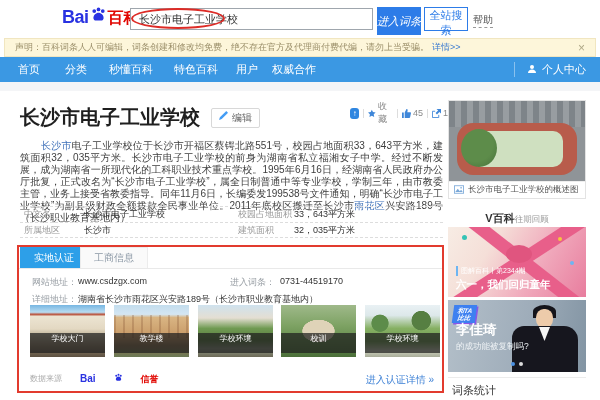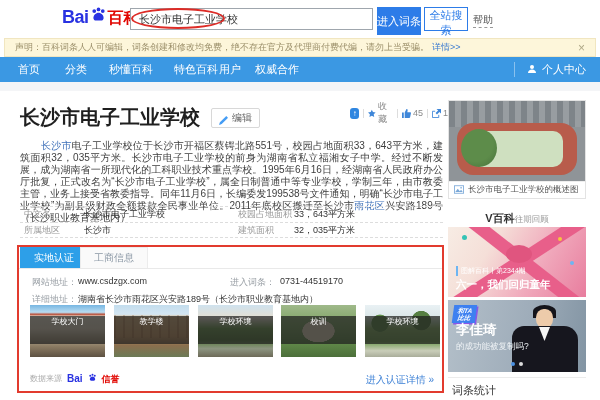--- a/index.html
+++ b/index.html
@@ -8,48 +8,48 @@
          font-family:"Liberation Sans","DejaVu Sans",sans-serif; color:#333; }
   .abs { position:absolute; }
 
   
   .logo { left:62px; top:6px; display:flex; align-items:flex-end; gap:1px; }
   .logo-bai { font-size:18px; font-weight:bold; color:#2932e1; letter-spacing:-0.5px; line-height:20px; }
   .logo-baike { font-size:16px; font-weight:bold; color:#e10601; line-height:19px; }
   .search-input { left:130px; top:8px; width:243px; height:22px; border:1px solid #9fa6ad;
                   font-size:11px; padding:0 8px; color:#333; outline:none; background:#fff; }
   .btn-enter { left:377px; top:7px; width:44px; height:28px; background:#2d7ce8; color:#fff;
-               border:none; font-size:11px; cursor:pointer; }
+               border:none; font-size:11px; cursor:pointer;font-style:italic; }
   .btn-site { left:424px; top:7px; width:44px; height:24px; background:#fff; color:#2d7ce8;
               border:1px solid #2d7ce8; font-size:11px; cursor:pointer; }
   .help { left:473px; top:13px; font-size:10px; color:#555; border-bottom:1px dashed #999; cursor:pointer; }
   .annot-ellipse { left:131px; top:8px; width:94px; height:21px; border:2px solid #dd2b26;
                    border-radius:50%; pointer-events:none; z-index:50; }
 
   
   .notice { left:4px; top:38px; width:592px; height:19px; background:#fdf6da; border:1px solid #f1e6c0;
             display:flex; align-items:center; padding:0 10px; font-size:9px; color:#9b8f6a; }
   .notice-detail { color:#3b7bd0; margin-left:3px; cursor:pointer; }
   .notice-close { margin-left:auto; color:#b0a988; font-size:12px; line-height:12px; cursor:pointer; }
 
   
   .nav { left:0; top:57px; width:600px; height:25px; background:#3b98e3; display:flex;
          align-items:center; color:#fff; font-size:11px; }
   .nav-item { cursor:pointer; }
   .nav-item:nth-child(1){ margin-left:18px; } .nav-item:nth-child(2){ margin-left:25px; }
   .nav-item:nth-child(3){ margin-left:22px; } .nav-item:nth-child(4){ margin-left:21px; }
-  .nav-item:nth-child(5){ margin-left:1px; } .nav-item:nth-child(6){ margin-left:14px; }
+  .nav-item:nth-child(5){ margin-left:18px; } .nav-item:nth-child(6){ margin-left:14px; }
   .nav-right { margin-left:auto; margin-right:14px; display:flex; align-items:center; gap:5px;
                border-left:1px solid rgba(255,255,255,.4); padding-left:12px; cursor:pointer; }
   .strip { left:0; top:82px; width:600px; height:9px; background:#f4f5f7; }
 
   
   .title-row { left:20px; top:104px; display:flex; align-items:center; gap:11px; }
   .page-title { font-size:20px; font-weight:600; color:#1f1f1f; }
-  .edit-btn { display:flex; align-items:flex-end; gap:4px; border:1px solid #d8d8d8; background:#fff;
+  .edit-btn { display:flex; align-items:flex-start; gap:4px; border:1px solid #d8d8d8; background:#fff;
               padding:2px 7px; font-size:10px; color:#666; border-radius:2px; cursor:pointer; }
   .actions { left:350px; top:100px; width:98px; display:flex; justify-content:flex-end;
              align-items:center; gap:4px; font-size:9px; color:#888; }
   .actions svg { display:block; }
   .sep { width:1px; height:9px; background:#ddd; }
   .act { display:flex; align-items:center; gap:2px; cursor:pointer; }
   .blue-badge { width:11px; height:11px; border-radius:3px; background:#2f86e0; color:#fff;
                 font-size:8px; line-height:11px; text-align:center; cursor:pointer; }
 
   .lead { left:20px; top:140px; width:423px; font-size:10px; line-height:12px; color:#3d3d3d;
@@ -68,33 +68,33 @@
                 pointer-events:none; z-index:40; }
   .tab { position:absolute; top:2px; width:68px; height:21px; font-size:10px; display:flex;
          align-items:center; justify-content:center; cursor:pointer; }
   .tab-active { left:3px; background:#2d9fe8; color:#fff; }
   .tab-idle { left:63px; background:#fafafa; color:#8b98a5; border:1px solid #ececec; border-bottom:none; }
   .tabline { position:absolute; left:0; top:23px; width:100%; height:1px; background:#e9e9e9; }
   .cf { position:absolute; font-size:9px; }
   .cf-label { color:#9aa0a6; } .cf-value { color:#333; }
 
   .tile { position:absolute; top:60px; width:75px; height:52px; overflow:hidden; cursor:pointer; }
-  .tile-cap { position:absolute; left:0; right:0; bottom:13px; height:28px; background:rgba(30,30,30,.72);
+  .tile-cap { position:absolute; left:0; right:0; bottom:4px; height:20px; background:rgba(30,30,30,.72);
               color:#fff; font-size:8px; line-height:12px; text-align:center; }
   .t1 { left:13px;  background:linear-gradient(180deg,#76b6e2 0%,#b9dcf1 14%,#b9543f 18%,#ece4d2 22%,#e3d8c2 46%,#c0b49a 58%,#8a7a62 80%,#5d5142 100%); }
   .t2 { left:97px;  background:repeating-linear-gradient(90deg,rgba(120,70,40,.25) 0 2px,rgba(0,0,0,0) 2px 9px) 0 35%/100% 45% no-repeat,
                     linear-gradient(180deg,#c3ddee 0%,#d4e6f2 18%,#d9b583 24%,#c89a67 60%,#8a6f4e 78%,#6b7a56 100%); }
   .t3 { left:181px; background:linear-gradient(180deg,#cfe2ee 0%,#e4ded2 25%,#6f9a52 45%,#58793f 68%,#8c9480 84%,#6d6a58 100%); }
   .t4 { left:264px; background:radial-gradient(ellipse at 50% 50%,#dfd3b8 0 30%,rgba(0,0,0,0) 31%),
                     linear-gradient(180deg,#9fb98a 0%,#7da263 40%,#5f8748 75%,#4c6f3a 100%); }
   .t5 { left:348px; background:radial-gradient(circle at 20% 35%,#5d8c4a 0 12%,rgba(0,0,0,0) 13%),
                     radial-gradient(circle at 75% 30%,#567f42 0 14%,rgba(0,0,0,0) 15%),
                     linear-gradient(180deg,#e9f1f4 0%,#dde8ea 20%,#86b063 45%,#6f9a52 70%,#c9cdb9 88%,#a9ad9a 100%); }
 
-  .source { position:absolute; left:13px; top:128px; display:flex; align-items:flex-end; gap:5px;
+  .source { position:absolute; left:13px; top:128px; display:flex; align-items:flex-end; gap:18px;
             font-size:8px; color:#aaa; }
   .src-bai { font-size:10px; font-weight:bold; color:#2932e1; line-height:10px; }
   .src-xy  { font-size:9px; font-weight:bold; color:#e10601; line-height:10px; }
   .cert-detail { position:absolute; right:10px; top:128px; font-size:10px; color:#3a7fd5; cursor:pointer; }
 
   
   .ov-card { left:448px; top:100px; width:138px; border:1px solid #e3e3e3; background:#fff; }
   .ov-img { position:relative; height:80px; background:#8f9498; overflow:hidden; cursor:pointer; }
   .ov-bldg { position:absolute; left:0; top:0; width:100%; height:26px;
              background:repeating-linear-gradient(90deg,#7e8489 0 6px,#989da1 6px 12px); }

